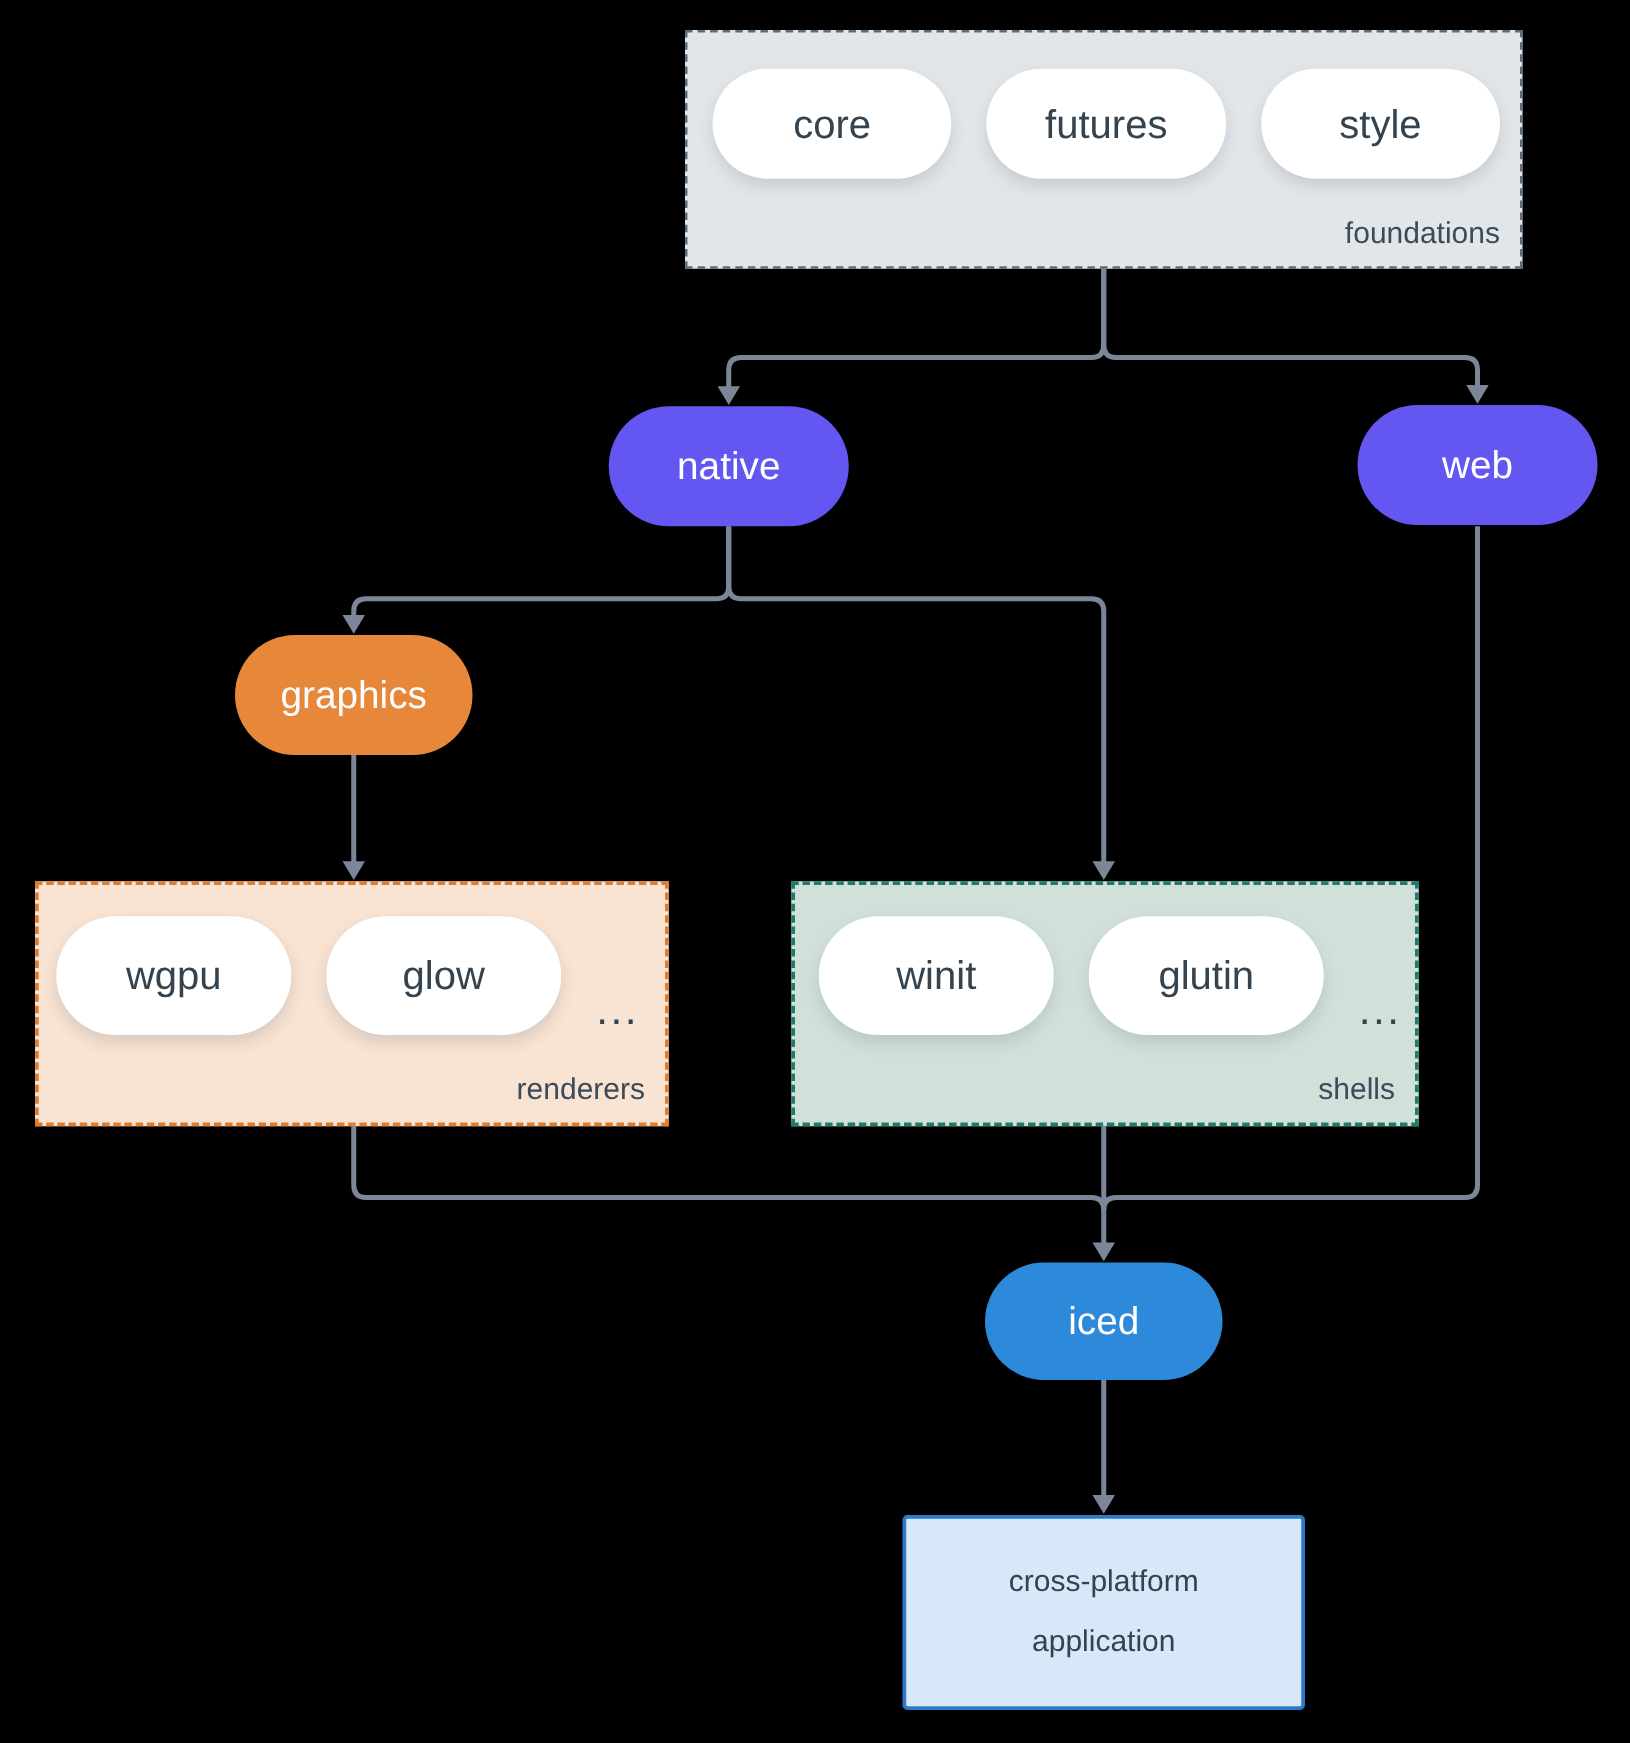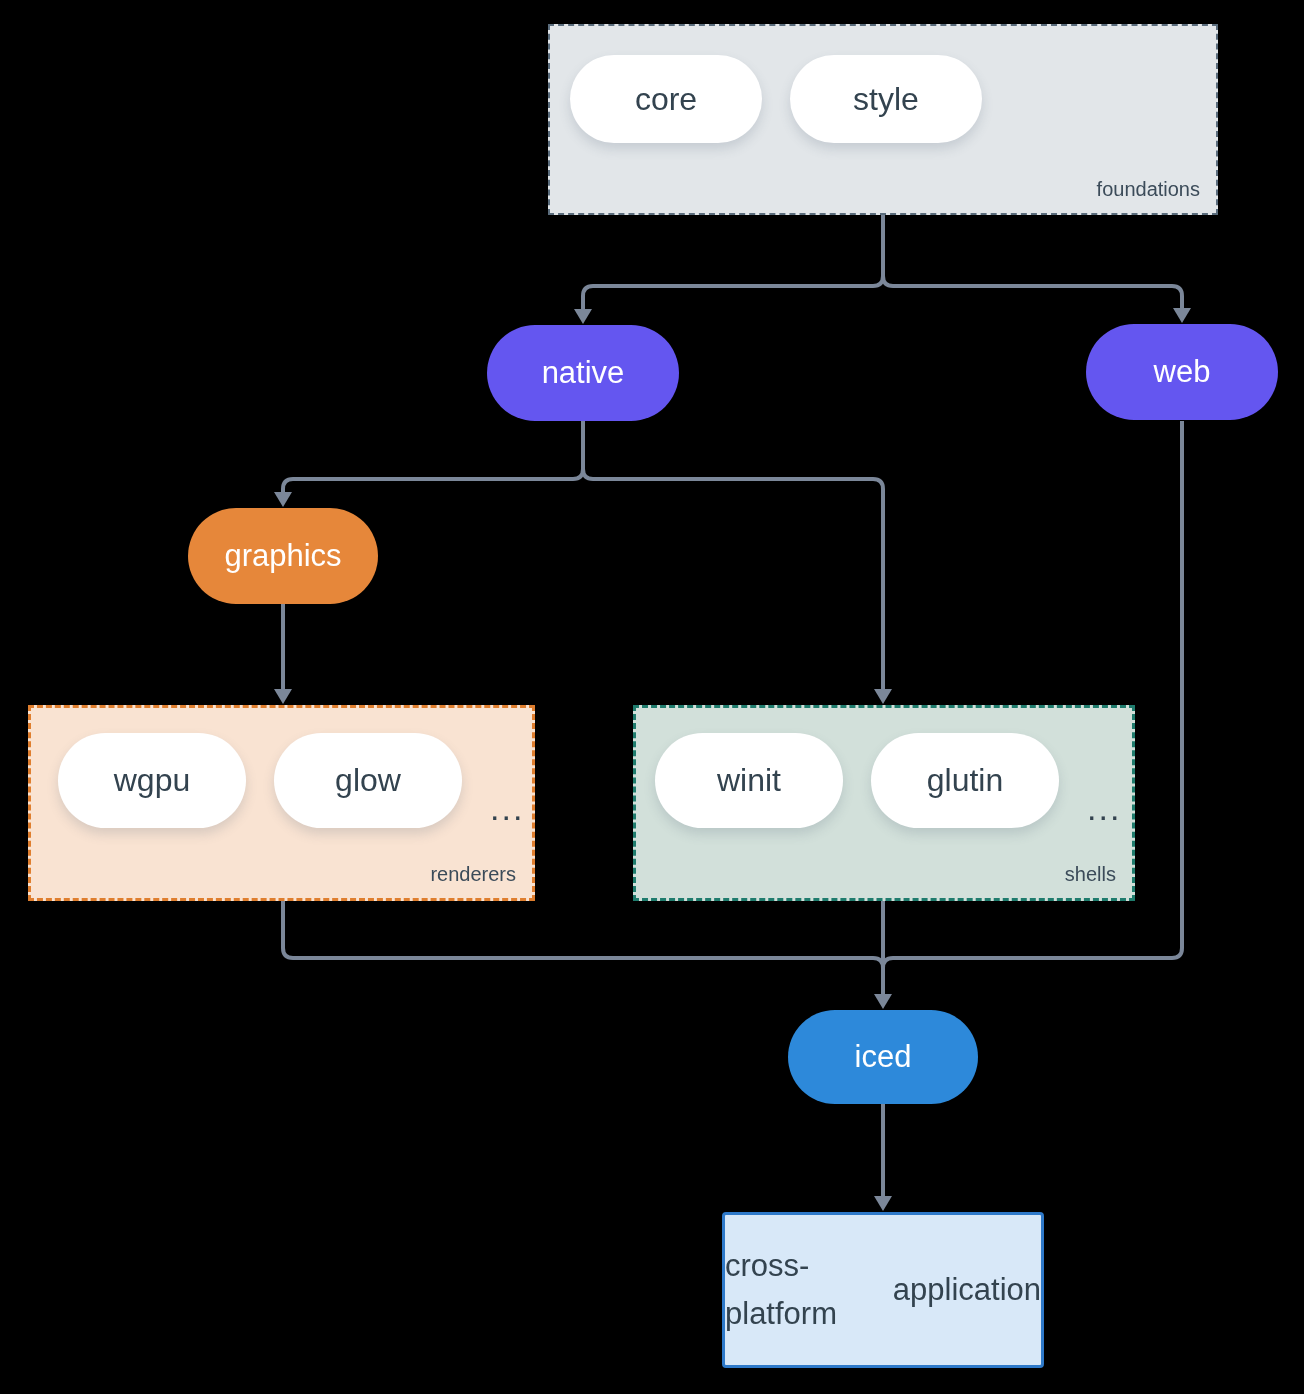--- a/index.html
+++ b/index.html
@@ -21,55 +21,55 @@
     position:absolute; box-sizing:border-box; display:flex; align-items:flex-start;
   }
   .foundations{
     left:548px; top:24px; width:670px; height:191px;
     background:var(--foundations-fill); border:2px dashed var(--foundations-border);
     padding:29px 16px 0 20px; gap:28px;
   }
   .renderers{
     left:28px; top:705px; width:507px; height:196px;
     background:var(--renderers-fill); border:3px dashed var(--renderers-border);
-    padding:25px 0 0 27px; gap:28px;
+    padding:25px 0 0 14px; gap:28px;
   }
   .shells{
     left:633px; top:705px; width:502px; height:196px;
     background:var(--shells-fill); border:3px dashed var(--shells-border);
     padding:25px 6px 0 19px; gap:28px;
   }
   .pill-white{
     background:var(--pill-fill); color:var(--pill-text);
     border-radius:999px; display:flex; align-items:center; justify-content:center;
     font-size:32px; box-shadow:0 6px 12px rgba(70,90,110,0.18);
   }
   .foundations .pill-white{width:192px; height:88px;}
   .renderers .pill-white, .shells .pill-white{width:188px; height:95px;}
   .ellipsis{
     align-self:center; color:var(--pill-text); font-size:34px; letter-spacing:2px;
     margin-top:-14px; margin-left:0;
   }
   .corner-label{
-    position:absolute; right:16px; bottom:12px; color:var(--label-text); font-size:20px;
+    position:absolute; right:16px; bottom:12px; color:var(--label-text); font-size:24px;
   }
   .node-pill{
     position:absolute; border-radius:999px; color:var(--node-text); font-size:31px;
     display:flex; align-items:center; justify-content:center;
   }
   .native{left:487px; top:325px; width:192px; height:96px; background:var(--purple);}
   .web{left:1086px; top:324px; width:192px; height:96px; background:var(--purple);}
   .graphics{left:188px; top:508px; width:190px; height:96px; background:var(--orange);}
   .iced{left:788px; top:1010px; width:190px; height:94px; background:var(--blue);}
   .app-box{
     position:absolute; left:722px; top:1212px; width:322px; height:156px;
     box-sizing:border-box; background:var(--application-fill);
     border:3px solid var(--application-border); border-radius:4px;
-    display:flex; flex-direction:row; align-items:center; justify-content:center;
-    color:var(--pill-text); font-size:31px; line-height:48px;
+    display:flex; flex-direction:column; align-items:center; justify-content:center;
+    color:var(--pill-text); font-size:24px; line-height:48px;
   }
 </style>
 </head>
 <body>
 
 <div id="canvas">
 
   <svg id="edges" width="1304" height="1394" viewBox="0 0 1304 1394" fill="none" stroke="#7b8799" stroke-width="4" stroke-linejoin="round">
     <path d="M 883 215 L 883 276 Q 883 286 873 286 L 593 286 Q 583 286 583 296 L 583 310"></path>
     <path d="M 883 215 L 883 276 Q 883 286 893 286 L 1172 286 Q 1182 286 1182 296 L 1182 309"></path>
@@ -87,20 +87,23 @@
       <polygon points="274,689 292,689 283,704"></polygon>
       <polygon points="874,689 892,689 883,704"></polygon>
       <polygon points="874,994 892,994 883,1009"></polygon>
       <polygon points="874,1196 892,1196 883,1211"></polygon>
     </g>
   </svg>
 
   <div class="group-box foundations">
     <div class="pill-white">
       <span>core</span>
+    </div>
+    <div class="pill-white">
+      <span>futures</span>
     </div>
     <div class="pill-white">
       <span>style</span>
     </div>
     <div class="corner-label">foundations</div>
   </div>
 
   <div class="node-pill web">
     <span>web</span>
   </div>

